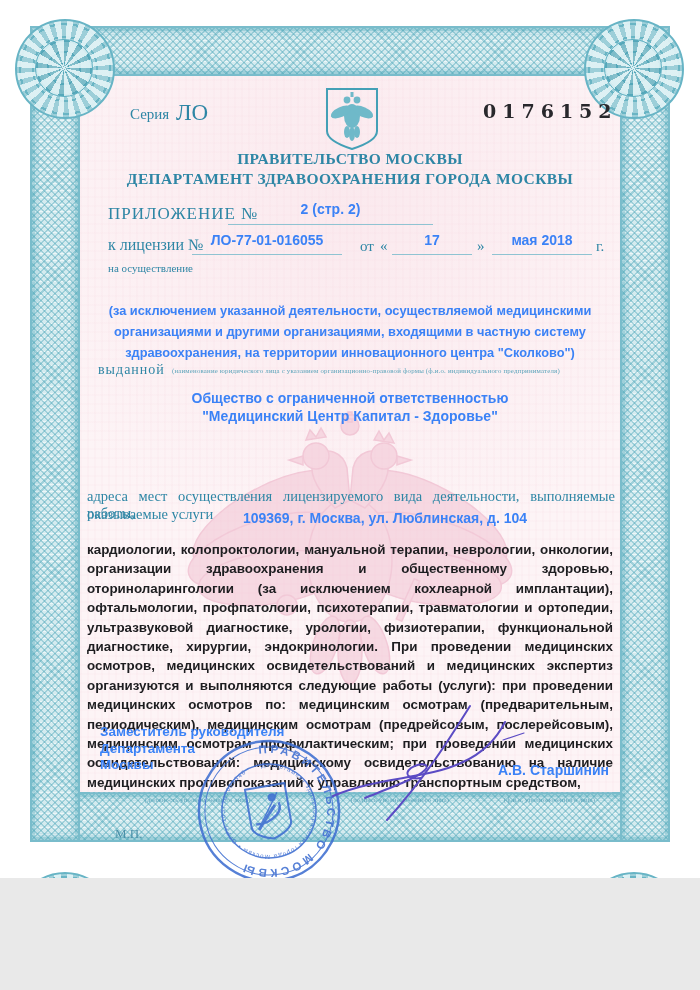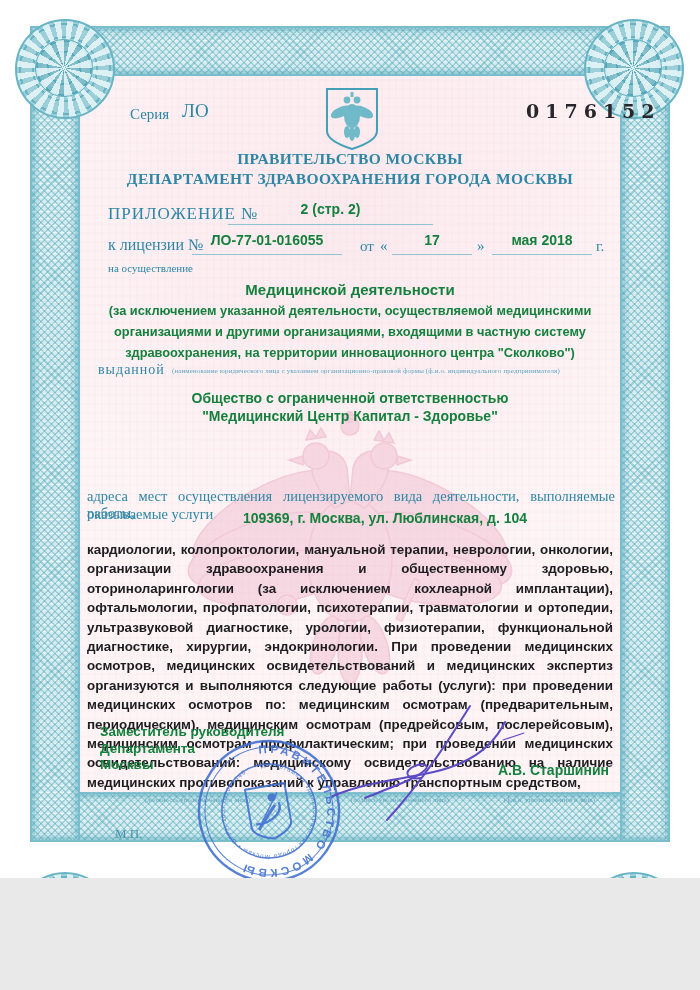--- a/index.html
+++ b/index.html
@@ -29,21 +29,21 @@
       repeating-radial-gradient(circle, #bfe2e8 0 4px, #6fb9c9 4px 6px, #cfe9ed 6px 11px);}
   .rosette.tl{left:15px;top:19px;}  .rosette.tr{left:584px;top:19px;}
   .rosette.bl{left:15px;top:872px;} .rosette.br{left:584px;top:872px;}
   
   .inner{position:absolute;left:80px;right:80px;top:76px;bottom:86px;background:#fdf4f6;
     background-image:
       radial-gradient(circle at 50% 18%, rgba(246,213,223,.35), transparent 55%),
       repeating-linear-gradient(90deg, rgba(243,205,216,.10) 0 2px, transparent 2px 7px),
       repeating-linear-gradient(0deg, rgba(243,205,216,.08) 0 2px, transparent 2px 9px);}
   .serifteal{font-family:"Liberation Serif",serif;color:#2e86a5;}
-  .filled{font-family:"Liberation Sans",sans-serif;font-weight:700;color:#15803d;}
+  .filled{font-family:"Liberation Sans",sans-serif;font-weight:700;color:#3b82f6;}
   .abs{position:absolute;}
   .hr{position:absolute;border-bottom:1px solid #8fc3d2;height:0;}
   .cap{position:absolute;font-family:"Liberation Serif",serif;color:#5ba3ba;font-size:6.5px;text-align:center;letter-spacing:.2px;}
   .center{text-align:center;}
   .serial{font-family:"DejaVu Serif",serif;font-weight:700;color:#28282c;font-size:19px;letter-spacing:6px;}
   .bodytext{font-family:"Liberation Sans",sans-serif;font-weight:700;color:#1d1d20;
     font-size:13.4px;line-height:19.4px;text-align:justify;}
   .microprint{position:absolute;font-family:"Liberation Sans",sans-serif;font-size:5px;color:#79b9c8;}
 </style>
 </head>
@@ -107,22 +107,22 @@
       <circle cx="24" cy="14" r="3.4"></circle>
         <circle cx="34" cy="14" r="3.4"></circle>
       <rect x="27.5" y="6" width="3" height="5"></rect>
       <ellipse cx="24" cy="46" rx="3" ry="6"></ellipse>
         <ellipse cx="34" cy="46" rx="3" ry="6"></ellipse>
       <ellipse cx="29" cy="48" rx="3" ry="7"></ellipse>
     </g>
   </svg>
 
   <div class="abs serifteal" style="left:130px;top:106px;font-size:15px">Серия</div>
-  <div class="abs serifteal" style="left:182px;top:100px;font-size:19px">ЛО</div>
-  <div class="abs serial" style="left:526px;top:100px">0176152</div>
+  <div class="abs serifteal" style="left:176px;top:100px;font-size:23px">ЛО</div>
+  <div class="abs serial" style="left:483px;top:100px">0176152</div>
 
   <div class="abs serifteal center" style="left:80px;right:80px;top:150px;font-size:15.5px;font-weight:700;letter-spacing:.4px">ПРАВИТЕЛЬСТВО МОСКВЫ</div>
   <div class="abs serifteal center" style="left:80px;right:80px;top:170px;font-size:15.5px;font-weight:700;letter-spacing:.4px">ДЕПАРТАМЕНТ ЗДРАВООХРАНЕНИЯ ГОРОДА МОСКВЫ</div>
 
   <div class="abs serifteal" style="left:108px;top:204px;font-size:17px;letter-spacing:1px">ПРИЛОЖЕНИЕ  №</div>
   <div class="hr" style="left:228px;top:204px;width:205px;height:20px"></div>
   <div class="abs filled center" style="left:228px;top:201px;width:205px;font-size:14px">2 (стр. 2)</div>
 
   <div class="abs serifteal" style="left:108px;top:236px;font-size:16px">к лицензии №</div>
   <div class="hr" style="left:192px;top:236px;width:150px;height:18px"></div>
@@ -130,21 +130,20 @@
   <div class="abs serifteal" style="left:360px;top:238px;font-size:15px">от</div>
   <div class="abs serifteal" style="left:380px;top:238px;font-size:15px">«</div>
   <div class="hr" style="left:392px;top:236px;width:80px;height:18px"></div>
   <div class="abs filled center" style="left:392px;top:232px;width:80px;font-size:14px">17</div>
   <div class="abs serifteal" style="left:477px;top:238px;font-size:15px">»</div>
   <div class="hr" style="left:492px;top:236px;width:100px;height:18px"></div>
   <div class="abs filled center" style="left:492px;top:232px;width:100px;font-size:14px">мая 2018</div>
   <div class="abs serifteal" style="left:596px;top:238px;font-size:15px">г.</div>
 
   <div class="abs serifteal" style="left:108px;top:262px;font-size:11px">на осуществление</div>
-  <div class="abs filled center" style="left:80px;right:80px;top:281px;font-size:15px">Медицинской деятельности</div>
   <div class="abs filled center" style="left:92px;right:92px;top:300px;font-size:12.8px;line-height:21px;font-weight:700">(за исключением указанной деятельности, осуществляемой медицинскими организациями и другими организациями, входящими в частную систему здравоохранения, на территории инновационного центра "Сколково")</div>
 
   <div class="abs serifteal" style="left:98px;top:362px;font-size:14px;letter-spacing:1px">выданной</div>
   <div class="cap" style="left:172px;top:367px;width:440px;text-align:left;font-size:6.8px">(наименование юридического лица с указанием организационно-правовой формы  (ф.и.о. индивидуального предпринимателя)</div>
   <div class="abs filled center" style="left:80px;right:80px;top:390px;font-size:14px">Общество с ограниченной ответственностью</div>
   <div class="abs filled center" style="left:80px;right:80px;top:408px;font-size:14px">"Медицинский Центр Капитал - Здоровье"</div>
 
   <div class="abs serifteal" style="left:87px;top:488px;width:528px;font-size:14.5px;text-align:justify">адреса мест осуществления лицензируемого вида деятельности, выполняемые работы,</div>
   <div class="abs serifteal" style="left:87px;top:506px;font-size:14.5px">оказываемые услуги</div>
   <div class="abs filled center" style="left:150px;right:80px;top:510px;font-size:14px">109369, г. Москва, ул. Люблинская, д. 104</div>

